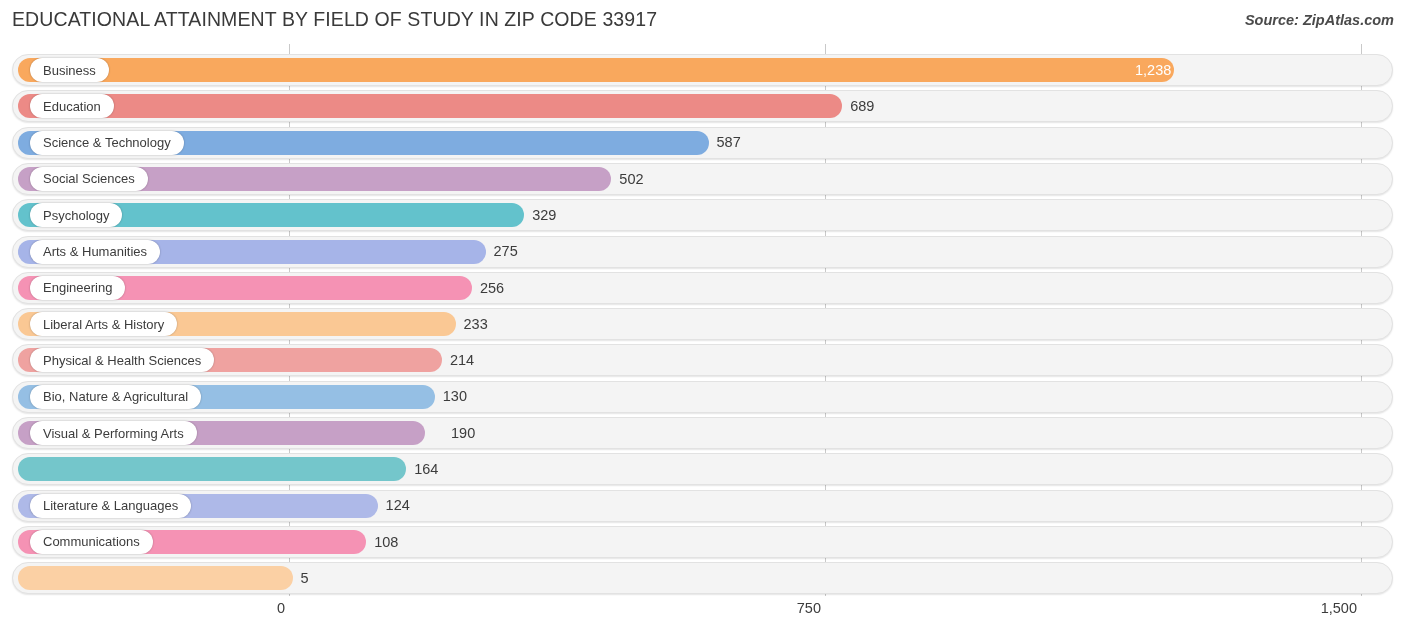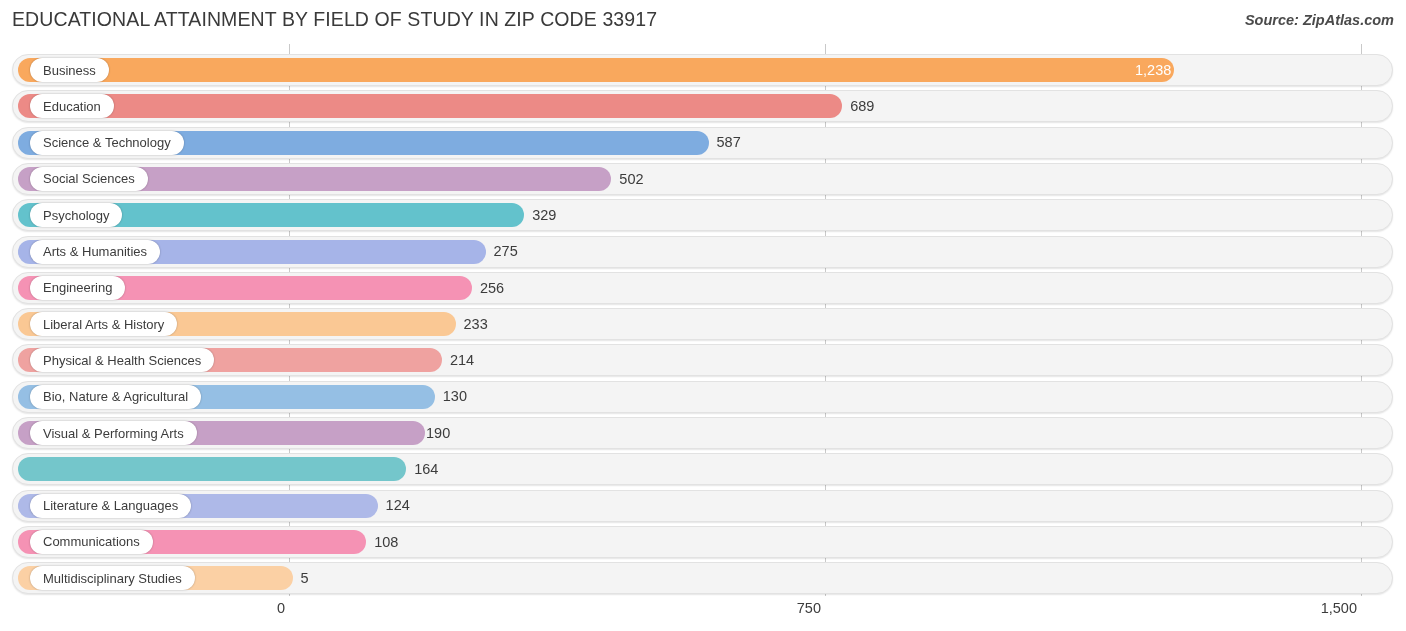--- a/index.html
+++ b/index.html
@@ -227,21 +227,21 @@
         <span>Bio, Nature &amp; Agricultural</span>
       </div>
       <div class="value outside" style="left: 442.792px;">130</div>
     </div>
     <div class="row" style="top: 373px;">
       <div class="track"></div>
       <div class="bar" style="width: 406.787px; background: rgb(198, 160, 198);"></div>
       <div class="label-pill">
         <span>Visual &amp; Performing Arts</span>
       </div>
-      <div class="value outside" style="left: 426px;">190</div>
+      <div class="value outside" style="left: 451px;">190</div>
     </div>
     <div class="row" style="top: 409.3px;">
       <div class="track"></div>
       <div class="bar" style="width: 388.205px; background: rgb(116, 198, 203);"></div>
       <div class="value outside" style="left: 414.205px;">164</div>
     </div>
     <div class="row" style="top: 445.6px;">
       <div class="track"></div>
       <div class="bar" style="width: 359.619px; background: rgb(174, 185, 232);"></div>
       <div class="label-pill">
@@ -253,23 +253,20 @@
       <div class="track"></div>
       <div class="bar" style="width: 348.184px; background: rgb(245, 146, 180);"></div>
       <div class="label-pill">
         <span>Communications</span>
       </div>
       <div class="value outside" style="left: 374.184px;">108</div>
     </div>
     <div class="row" style="top: 518.2px;">
       <div class="track"></div>
       <div class="bar" style="width: 274.573px; background: rgb(251, 208, 164);"></div>
-      <div class="label-pill">
-        <span>Multidisciplinary Studies</span>
-      </div>
       <div class="value outside" style="left: 300.573px;">5</div>
     </div>
   </div>
 
 <div id="axis">
     <div class="tick" style="left: 285px;">0</div>
     <div class="tick" style="left: 821px;">750</div>
     <div class="tick" style="left: 1357px;">1,500</div>
   </div>
 

